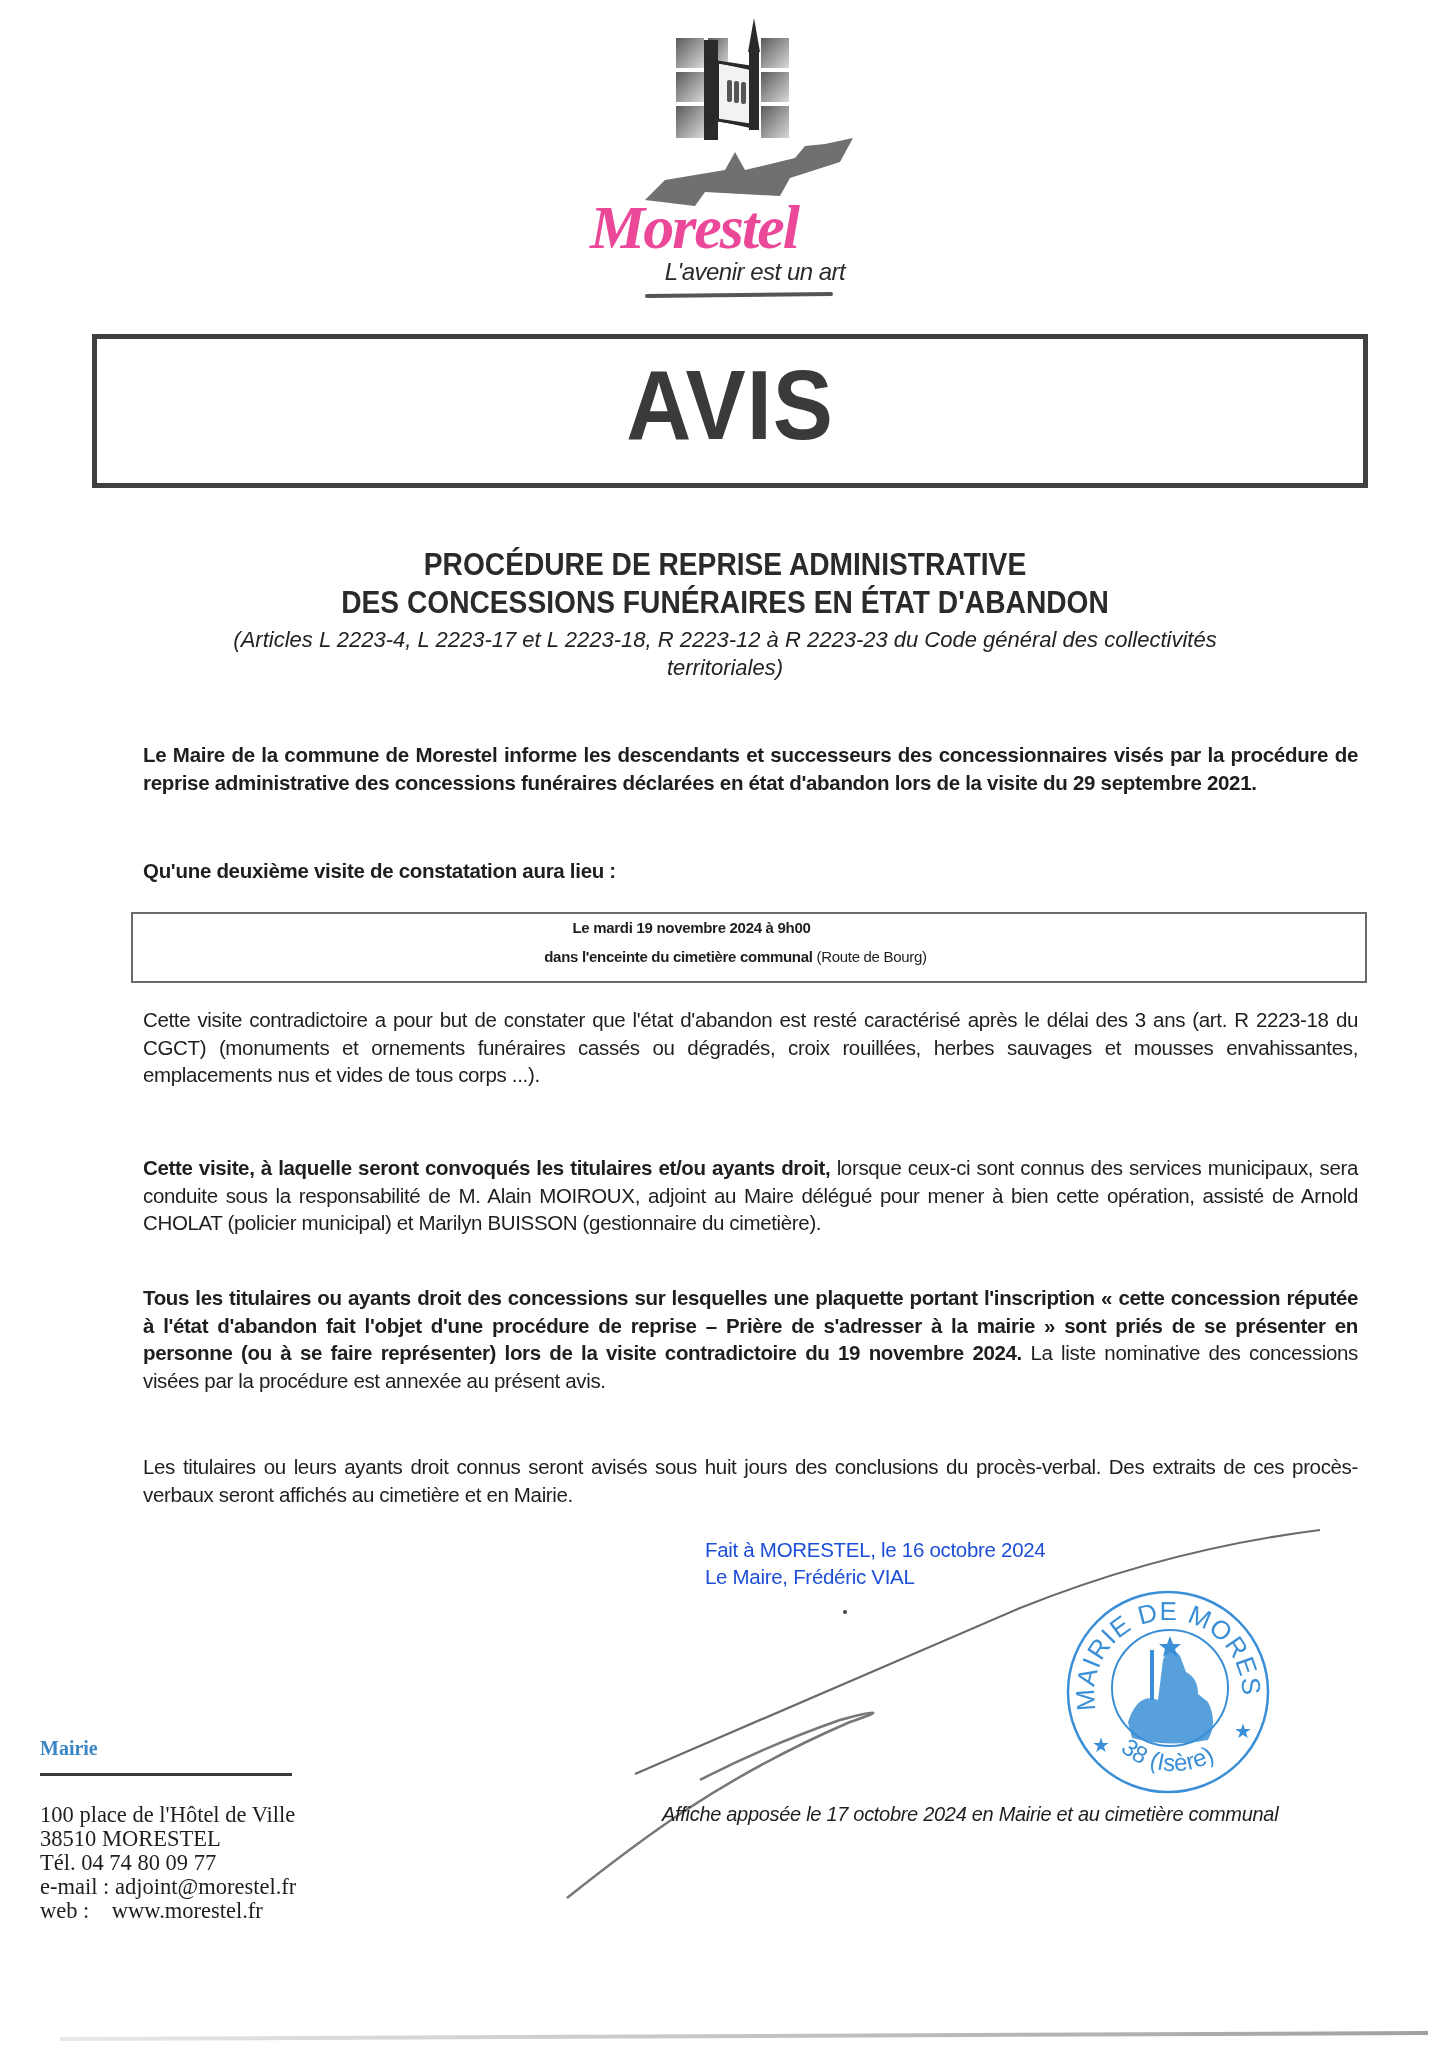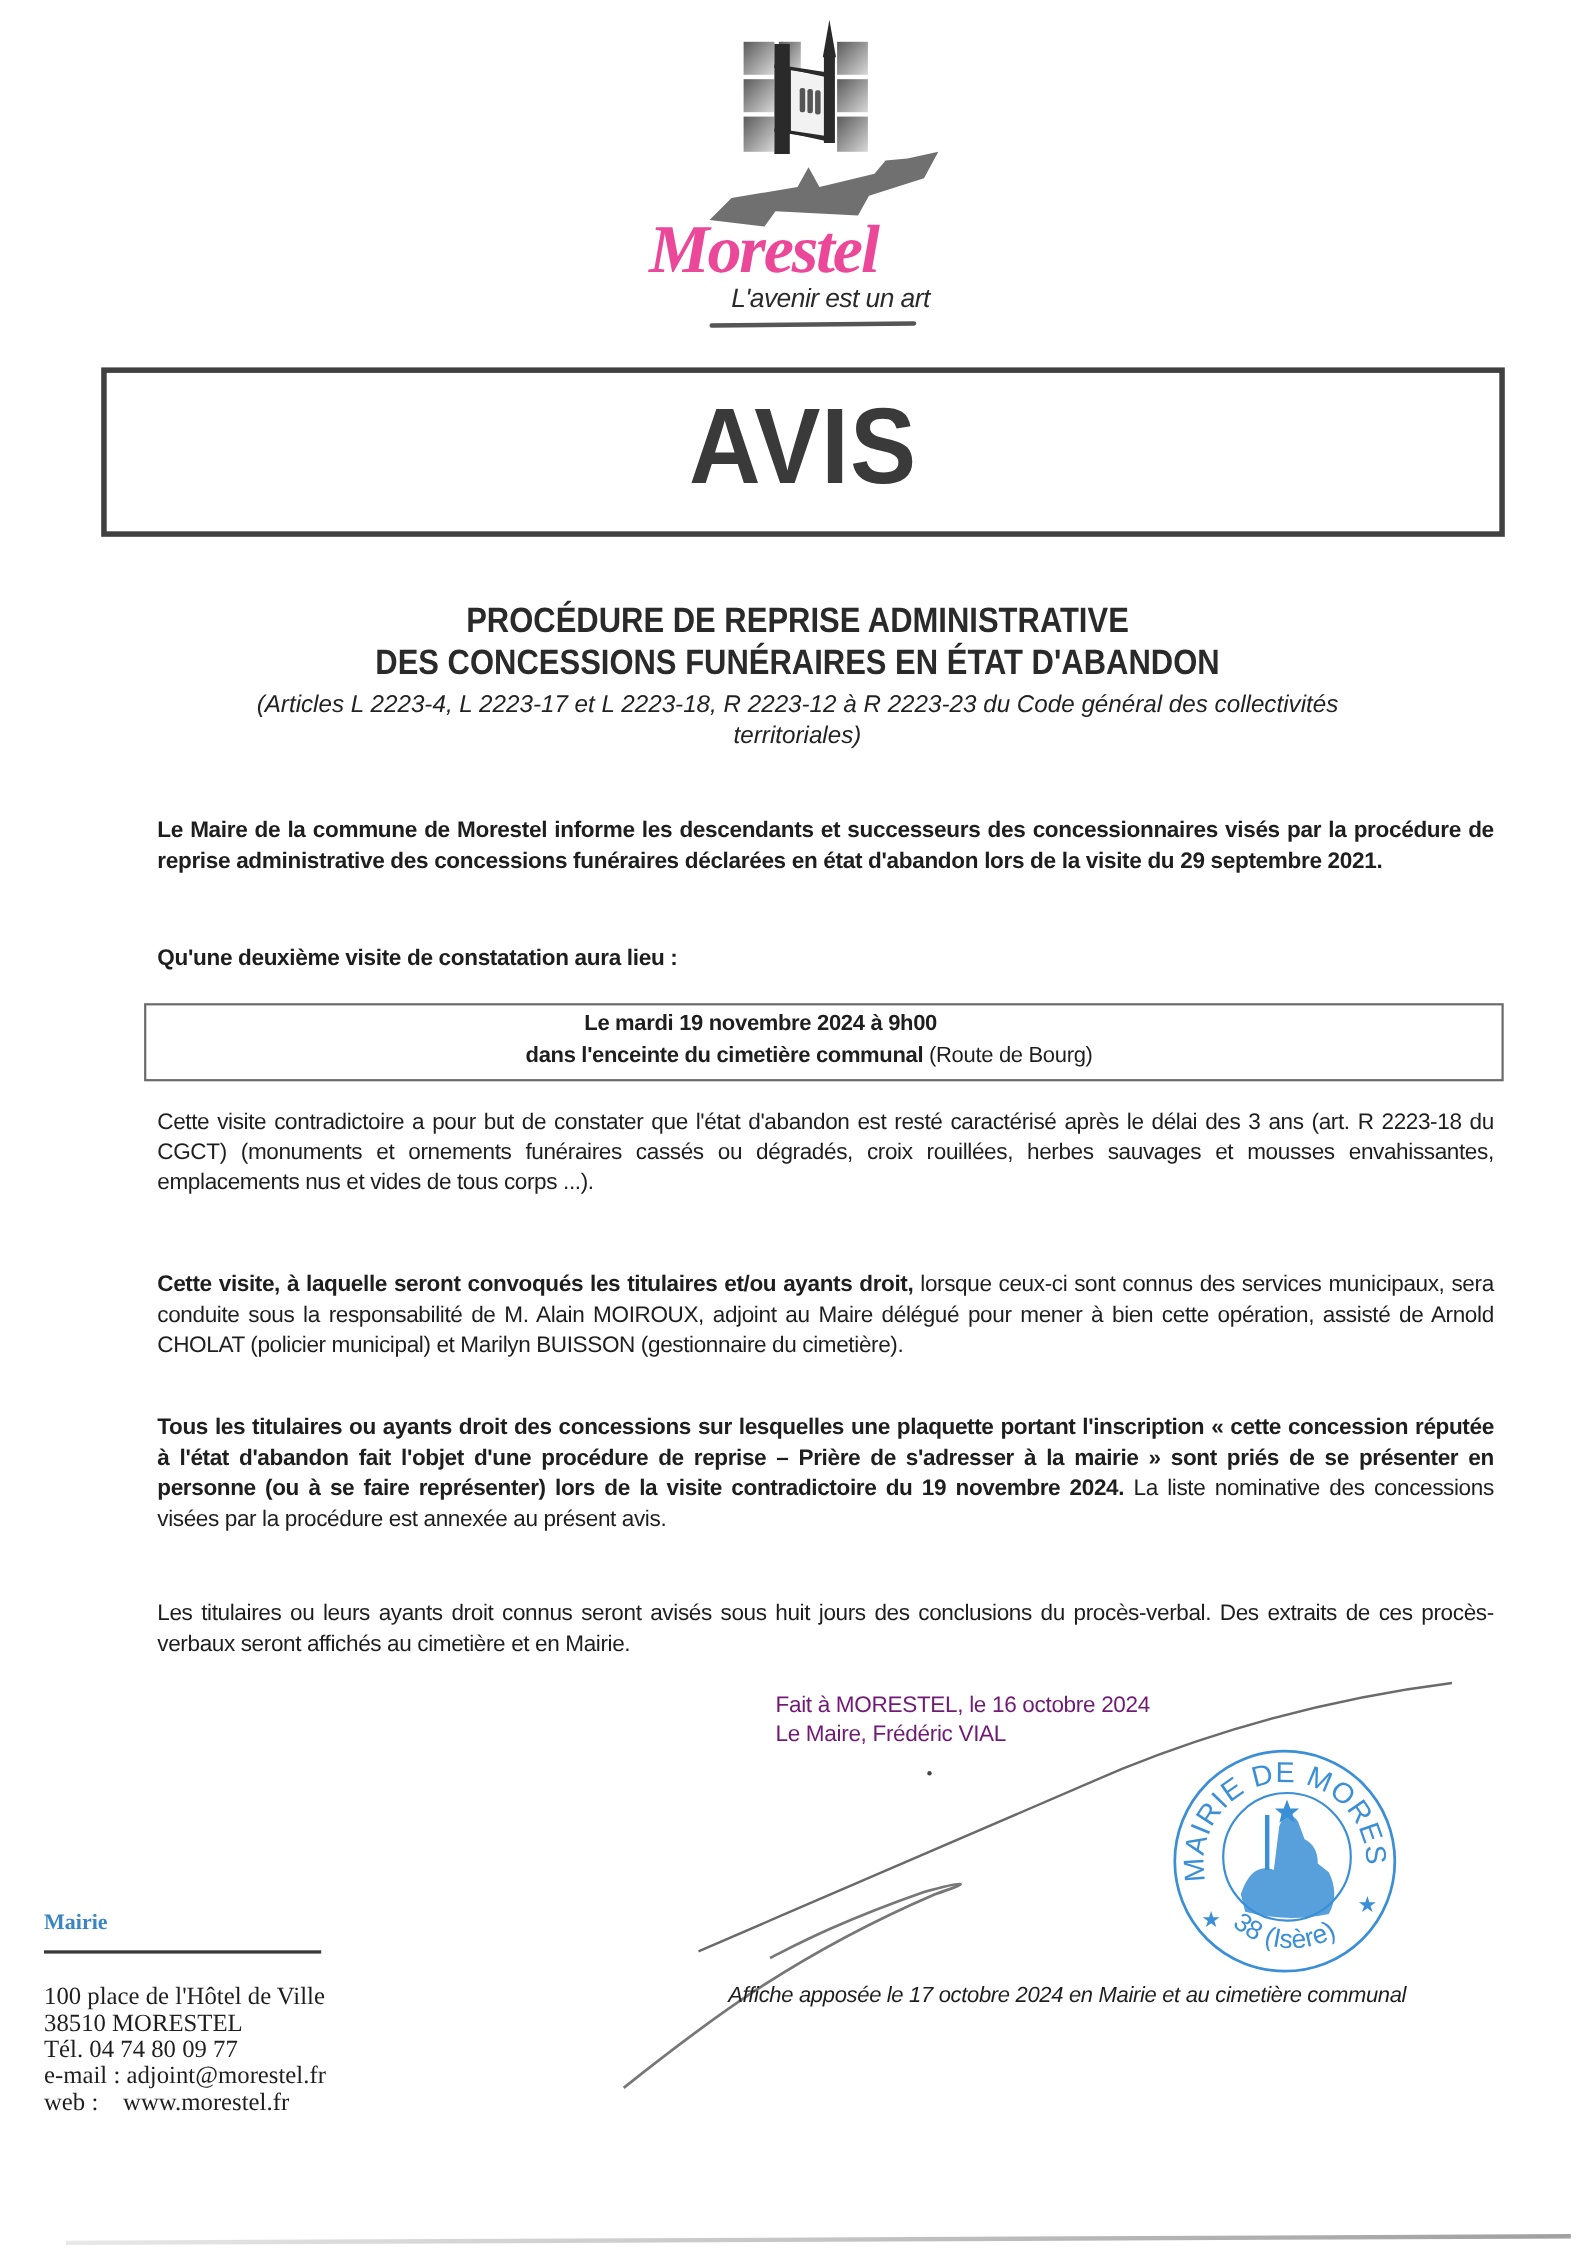--- a/index.html
+++ b/index.html
@@ -26,31 +26,31 @@
 
     
     .para { left: 143px; width: 1215px; font-size: 20.5px; line-height: 27.5px; color: #1e1e1e; text-align: justify; }
     .para b { font-weight: bold; }
     .bold { font-weight: bold; }
     #para-intro { top: 741px; letter-spacing: -0.3px; }
     #para-second { top: 857px; letter-spacing: -0.3px; }
 
     
     #date-box { left: 131px; top: 912px; width: 1232px; height: 67px; border: 2px solid #6a6a6a; }
-    .date-line { left: 131px; width: 1121px; text-align: center; font-size: 20px; line-height: 1; letter-spacing: -0.3px; }
+    .date-line { left: 131px; width: 1121px; text-align: center; font-size: 15px; line-height: 1; letter-spacing: -0.3px; }
     #date-line-1 { top: 920px; font-weight: bold; }
     #date-line-2 { top: 949px; padding-left: 44px; }
 
     #para-visit { top: 1006px; letter-spacing: -0.35px; }
     #para-convoc { top: 1154px; letter-spacing: -0.35px; }
     #para-holders { top: 1284px; letter-spacing: -0.35px; }
     #para-notice { top: 1453px; letter-spacing: -0.35px; }
 
     
-    .sign { left: 705px; font-size: 20.5px; line-height: 27px; color: #701a75; letter-spacing: -0.3px; }
+    .sign { left: 705px; font-size: 20.5px; line-height: 27px; color: #1d4ed8; letter-spacing: -0.3px; }
     #sign-place { top: 1536px; }
     #sign-mayor { top: 1563px; }
 
     #signature { left: 0; top: 0; width: 1448px; height: 2048px; pointer-events: none; }
 
     
     #stamp { left: 1058px; top: 1582px; width: 220px; height: 220px; }
 
     #affiche { left: 662px; top: 1803px; font-style: italic; font-size: 20px; color: #1e1e1e; letter-spacing: -0.3px; }
 

